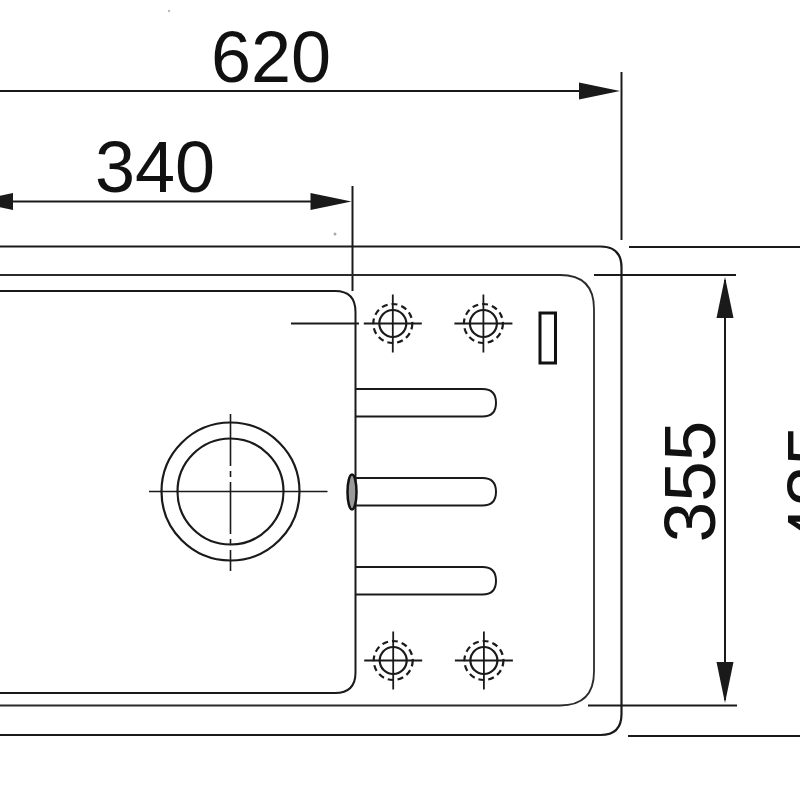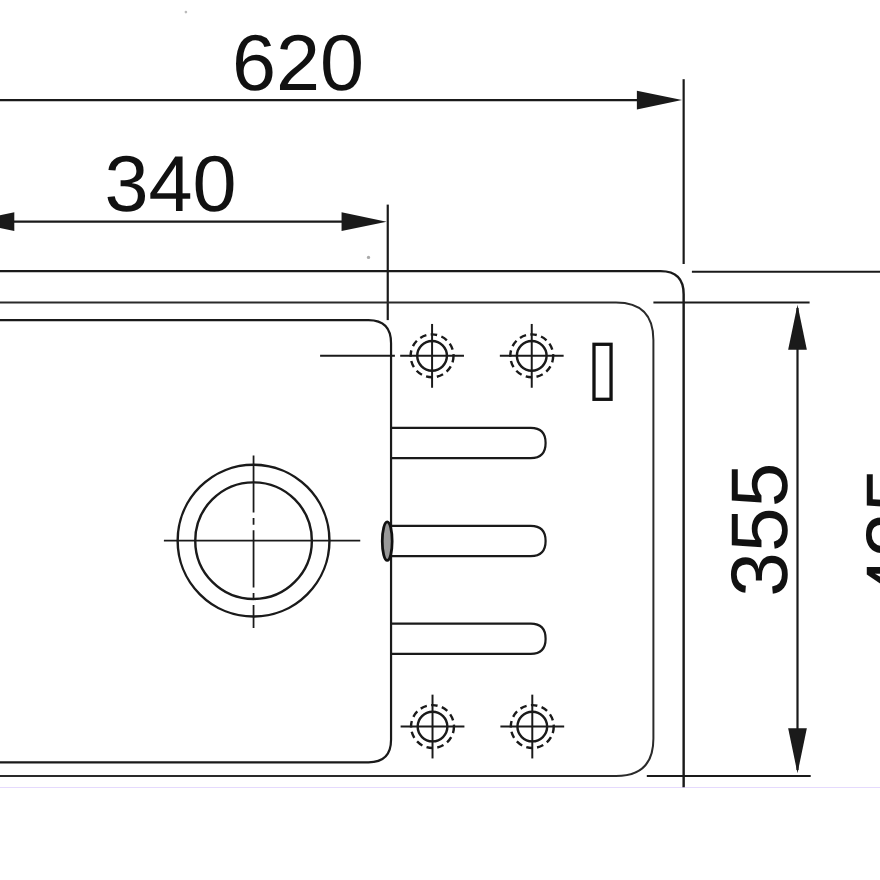--- a/index.html
+++ b/index.html
@@ -1,16 +1,16 @@
 <!DOCTYPE html>
 <html><head>
 <meta charset="utf-8">
 <style>
   html,body{margin:0;padding:0;background:#ffffff;}
-  .wrap{width:800px;height:716px;position:relative;overflow:hidden;background:#8b5cf6;}
+  .wrap{width:800px;height:800px;position:relative;overflow:hidden;background:#8b5cf6;}
   svg{position:absolute;top:0;left:0;}
   text{font-family:"Liberation Sans", sans-serif;fill:#111;-webkit-text-stroke:1.1px #111;}
 </style>
 </head>
 <body>
 <div class="wrap">
 <svg width="800" height="800" viewBox="0 0 800 800">
 
   <rect x="0" y="0" width="800" height="800" fill="#ffffff"></rect>
 

